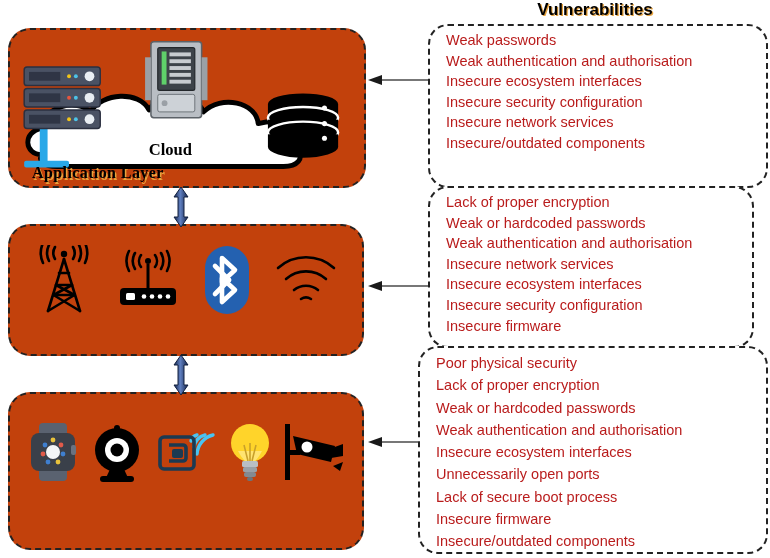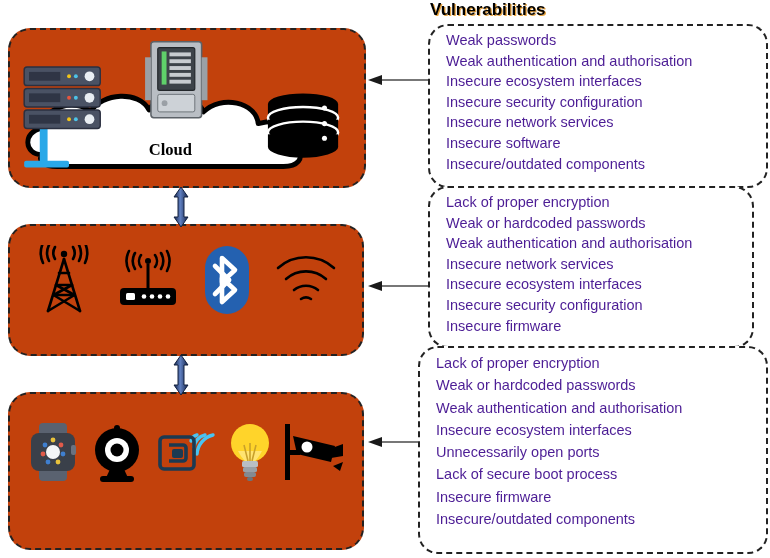--- a/index.html
+++ b/index.html
@@ -44,42 +44,42 @@
     justify-content:space-around;
   }
 
   
   #app-art{position:absolute;left:0;top:0;width:100%;height:100%;}
 
   
   .vuln-title{
     position:absolute;
     left:430px; top:0px; width:330px;
-    text-align:left;
+    text-align:center;
     font-size:17px;
     font-weight:bold;
     color:#000;
     text-shadow:1.2px 1.2px 0 #e8a33d;
   }
   .vuln-box{
     position:absolute;
     border:2px dashed #222;
     border-radius:20px;
     box-sizing:border-box;
     background:#fff;
     padding:4px 10px 4px 16px;
   }
   #vuln-1{left:428px; top:24px;  width:340px; height:164px;}
   #vuln-2{left:428px; top:186px; width:326px; height:162px;}
   #vuln-3{left:418px; top:346px; width:350px; height:208px;}
 
   .vuln-item{
     font-size:14.5px;
     line-height:20.6px;
-    color:#4c1d95;
+    color:#b91c1c;
     white-space:nowrap;
   }
   #vuln-3 .vuln-item{line-height:22.3px;}
 
   
   .h-arrow{position:absolute;}
   .v-arrow{position:absolute;}
 </style>
 </head>
 <body>
@@ -147,20 +147,21 @@
         <ellipse cx="298" cy="105" rx="36" ry="11" fill="none" stroke="#ffffff" stroke-width="2.5"></ellipse>
         <rect x="262" y="107" width="72" height="13"></rect>
         <ellipse cx="298" cy="120" rx="36" ry="11" fill="#000"></ellipse>
         <circle cx="320" cy="80" r="2.6" fill="#ffffff"></circle>
         <circle cx="320" cy="96" r="2.6" fill="#ffffff"></circle>
         <circle cx="320" cy="111" r="2.6" fill="#ffffff"></circle>
       </g>
       <text x="162" y="128" text-anchor="middle" font-family="Liberation Serif, serif" font-size="17" font-weight="bold" fill="#000000" style="paint-order:stroke">Cloud</text>
       <text x="163" y="127" text-anchor="middle" font-family="Liberation Serif, serif" font-size="17" font-weight="bold" fill="#e8a33d" opacity="0">Cloud</text>
     </svg>
+    <div class="layer-label">Application  Layer</div>
   </div>
 
   <div class="layer-box" id="net-layer">
     <div class="icon-row" style="top:18px;height:72px;padding:0 14px;">
 
       <svg width="58" height="70" viewBox="0 0 58 70">
         <g fill="none" stroke="#000" stroke-width="2.6" stroke-linecap="round">
           <path d="M20 14 A12 12 0 0 1 20 2"></path>
             <path d="M14 16 A18 18 0 0 1 14 0"></path>
           <path d="M8 18 A24 24 0 0 1 8 -2"></path>
@@ -312,35 +313,35 @@
   </svg>
 
   <div class="vuln-title">Vulnerabilities</div>
 
   <div class="vuln-box" id="vuln-1">
     <div class="vuln-item">Weak passwords</div>
     <div class="vuln-item">Weak authentication and authorisation</div>
     <div class="vuln-item">Insecure ecosystem interfaces</div>
     <div class="vuln-item">Insecure security configuration</div>
     <div class="vuln-item">Insecure network  services</div>
-    <div class="vuln-item">Insecure software</div>
     <div class="vuln-item">Insecure/outdated  components</div>
   </div>
 
   <div class="vuln-box" id="vuln-2">
     <div class="vuln-item">Lack of proper  encryption</div>
     <div class="vuln-item">Weak or hardcoded passwords</div>
     <div class="vuln-item">Weak authentication and authorisation</div>
     <div class="vuln-item">Insecure network  services</div>
     <div class="vuln-item">Insecure ecosystem interfaces</div>
     <div class="vuln-item">Insecure security configuration</div>
     <div class="vuln-item">Insecure firmware</div>
   </div>
 
   <div class="vuln-box" id="vuln-3">
+    <div class="vuln-item">Poor physical security</div>
     <div class="vuln-item">Lack of proper  encryption</div>
     <div class="vuln-item">Weak or hardcoded passwords</div>
     <div class="vuln-item">Weak authentication and authorisation</div>
     <div class="vuln-item">Insecure ecosystem interfaces</div>
     <div class="vuln-item">Unnecessarily open ports</div>
     <div class="vuln-item">Lack of secure boot process</div>
     <div class="vuln-item">Insecure firmware</div>
     <div class="vuln-item">Insecure/outdated  components</div>
   </div>
 

